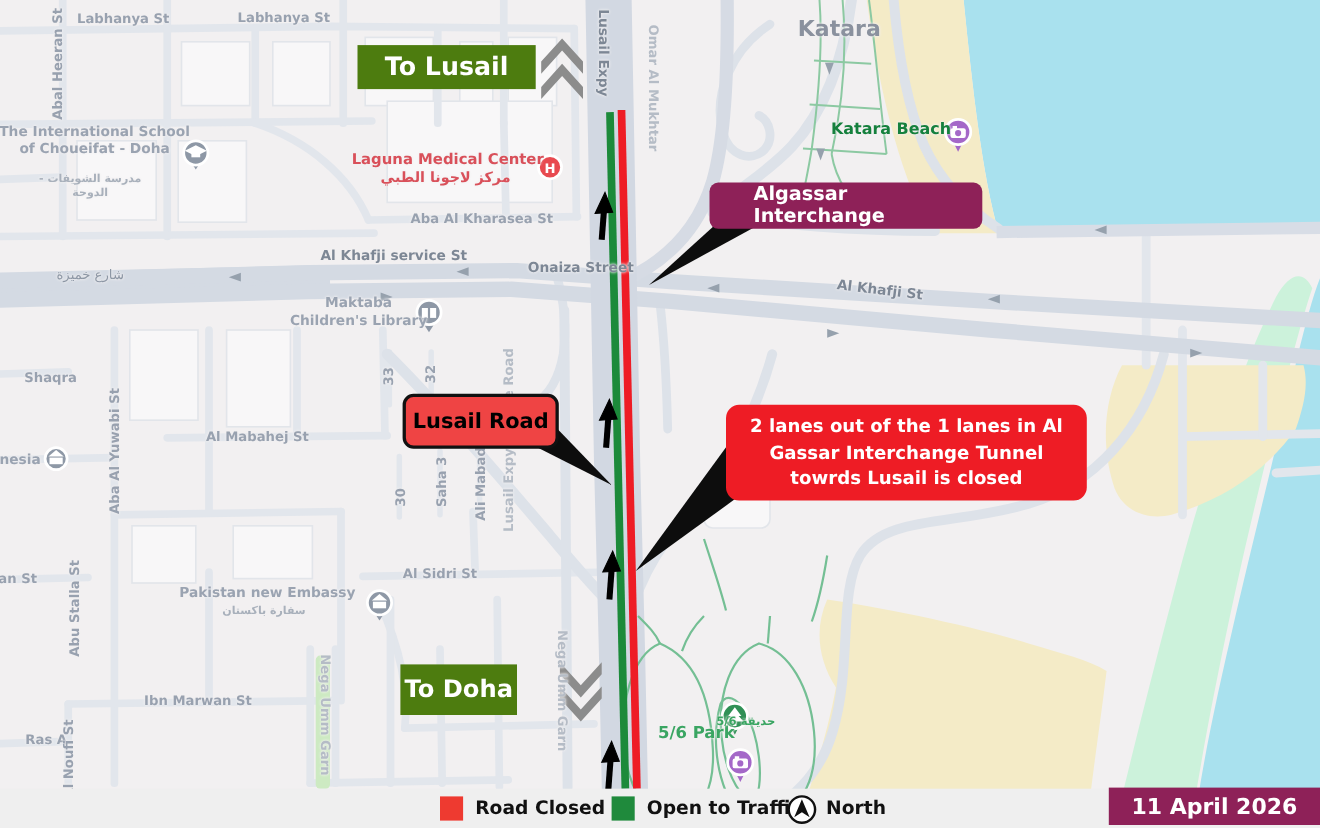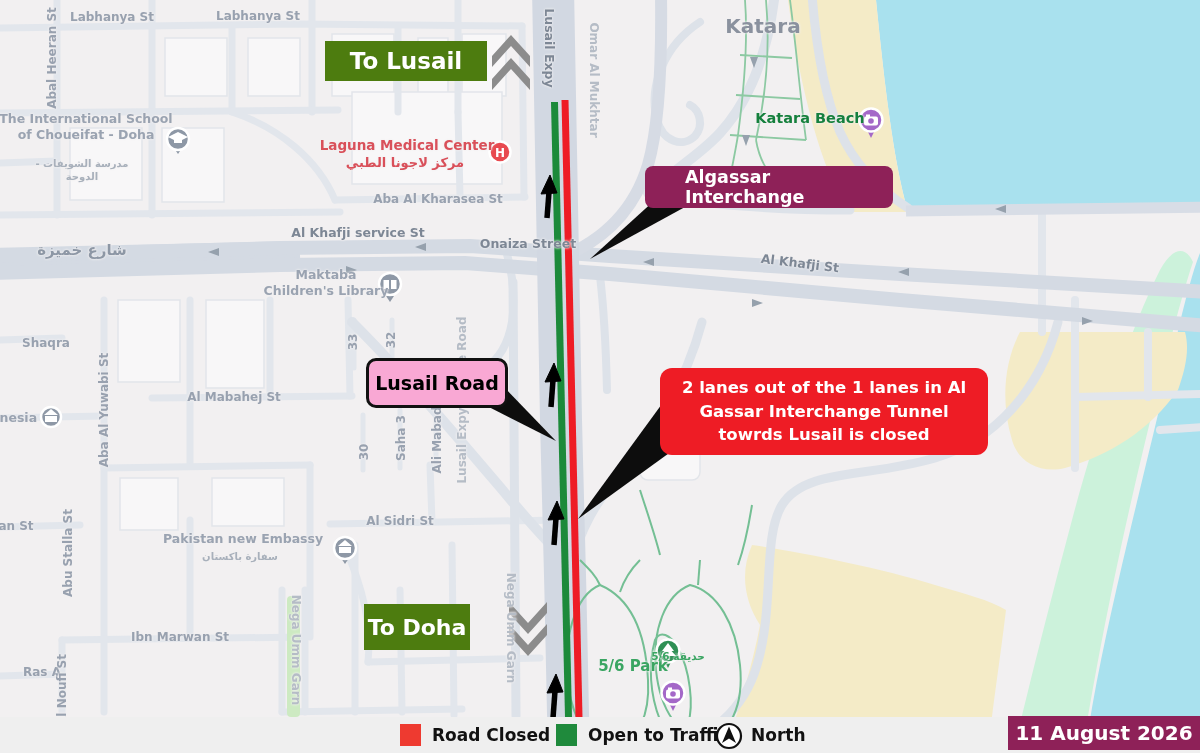--- a/index.html
+++ b/index.html
@@ -8,32 +8,32 @@
   .map-svg{position:absolute;left:0;top:0;z-index:0;}
   .labels-layer{position:absolute;inset:0;z-index:2;pointer-events:none;}
   .lbl{position:absolute;white-space:nowrap;font-size:12px;font-weight:600;color:#98a1af;
        transform:translate(-50%,-50%);text-shadow:0 0 2px #f2f0f1,0 0 3px #f2f0f1;}
   .wrap{white-space:normal;text-align:center;line-height:1.25;}
   .road{color:#98a1af;}
   .road-dark{color:#7d8795;font-weight:700;font-size:12.5px;}
   .road-light{color:#b5bcc6;}
   .area{color:#9aa3b1;font-size:12.5px;}
   .ar{font-size:10px;color:#a8b0bb;font-weight:600;}
-  .road-ar{font-size:15px;color:#8d97a5;font-weight:700;}
+  .road-ar{font-size:12px;color:#8d97a5;font-weight:400;}
   .red{color:#d9505a;font-size:13.5px;font-weight:700;}
   .red-ar{color:#d9505a;font-size:13px;}
   .purple{color:#15803d;font-size:14.5px;font-weight:700;}
   .big{color:#8a919e;font-size:20px;font-weight:700;}
   .green-big{color:#3aa562;font-size:15px;font-weight:700;}
   .green-ar{color:#3aa562;font-size:10.5px;}
   .callout{position:absolute;display:flex;align-items:center;justify-content:center;
            z-index:5;box-sizing:border-box;}
   .algassar{left:645px;top:166px;width:248px;height:42px;background:#8e2158;border-radius:8px;
             color:#fff;font-weight:700;font-size:17.5px;padding-left:40px;}
-  .lusail-callout{left:366px;top:358px;width:142px;height:50px;background:#f9a8d4;
+  .lusail-callout{left:366px;top:358px;width:142px;height:50px;background:#ef4444;
             border:3px solid #111;border-radius:10px;font-size:19px;font-weight:700;color:#000;}
   .closure-callout{left:660px;top:368px;width:328px;height:87px;background:#ee1c25;border-radius:12px;
             color:#fff;font-weight:700;font-size:16.5px;line-height:1.45;text-align:center;padding:0 8px;}
   .sign{position:absolute;background:#4d7c0f;color:#fff;font-weight:700;z-index:4;
         display:flex;align-items:center;justify-content:center;}
   .sign-lusail{left:325px;top:41px;width:162px;height:40px;font-size:23px;}
   .sign-doha{left:364px;top:604px;width:106px;height:46px;font-size:22px;}
   .legend{position:absolute;left:0;right:0;bottom:0;height:36px;background:#efefef;z-index:6;}
   .legend .sw{position:absolute;top:7px;width:21px;height:22px;}
   .sw-red{left:400px;background:#ee3a30;}
@@ -343,14 +343,14 @@
     <div class="ltxt lt-closed">Road Closed</div>
     <div class="sw sw-green"></div>
     <div class="ltxt lt-open">Open to Traffic</div>
     <svg class="compass" width="28" height="28" viewBox="0 0 28 28">
       <circle cx="14" cy="14" r="12" fill="#fff" stroke="#111" stroke-width="2.2"></circle>
       <polygon points="14,4.5 21,21 14,16.5 7,21" fill="#111"></polygon>
     </svg>
     <div class="ltxt lt-north">North</div>
   </div>
 
-  <div class="date-badge">11 August 2026</div>
+  <div class="date-badge">11 April 2026</div>
 </div>
 
 </body></html>

